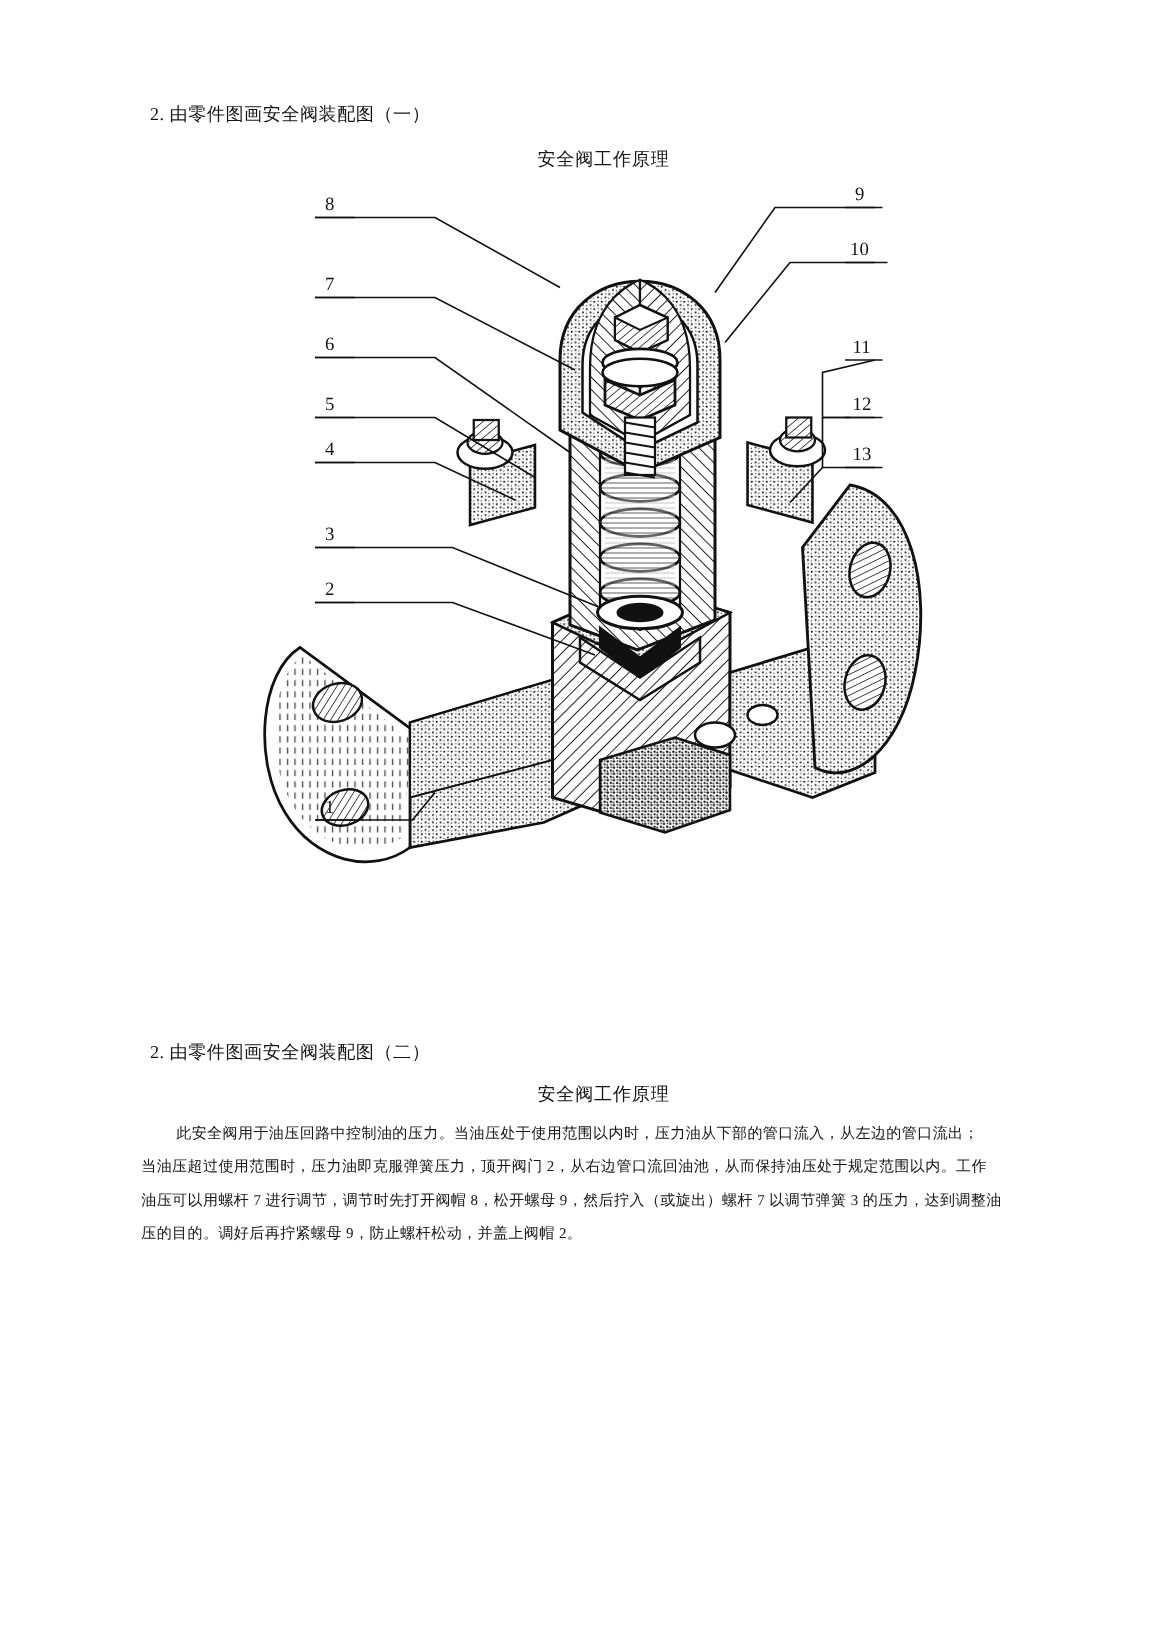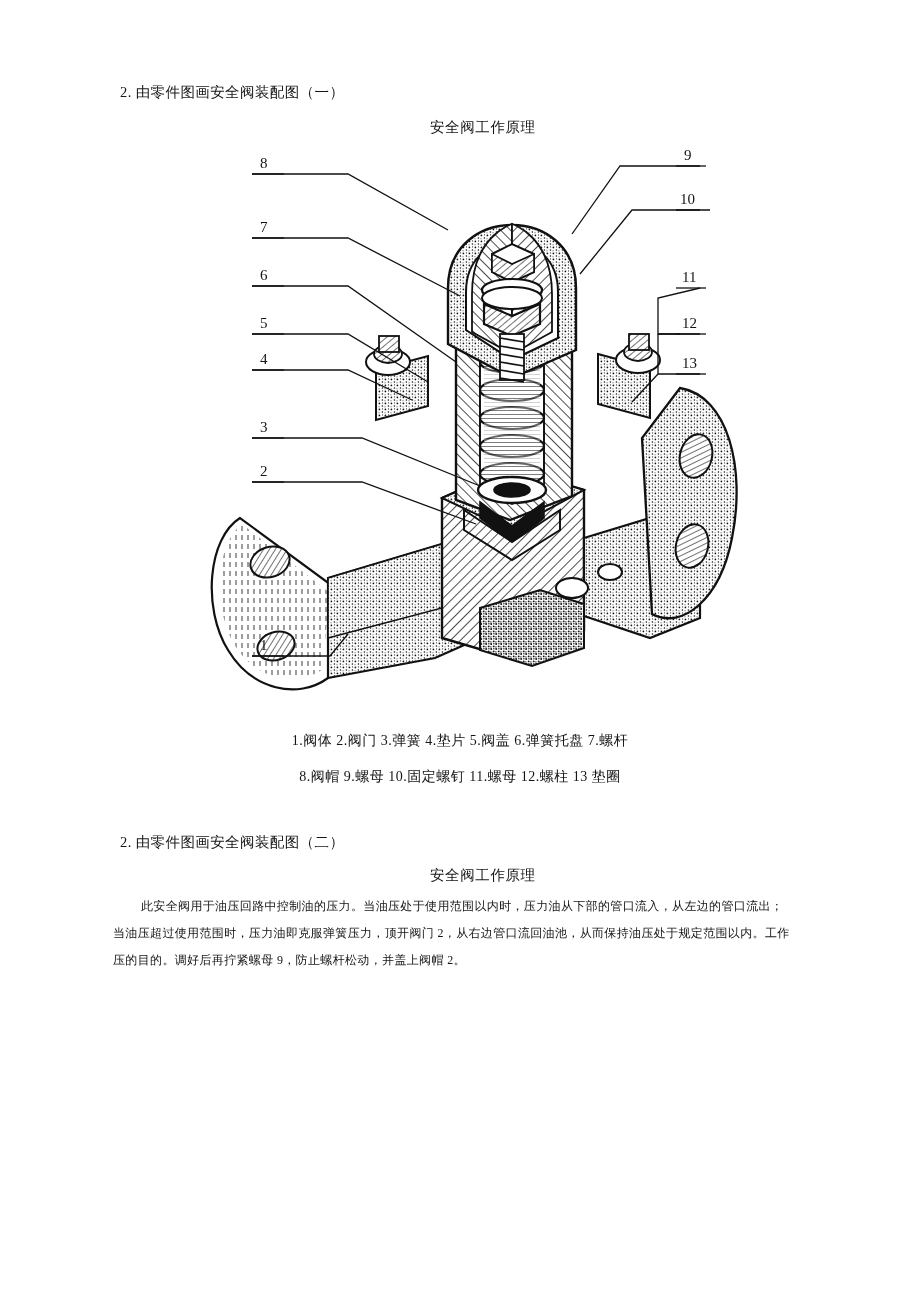--- a/index.html
+++ b/index.html
@@ -267,26 +267,25 @@
         <text class="lbl" x="80" y="512">1</text>
         <text class="lbl" x="504" y="22">9</text>
         <text class="lbl" x="500" y="66">10</text>
         <text class="lbl" x="502" y="144">11</text>
         <text class="lbl" x="502" y="190">12</text>
         <text class="lbl" x="502" y="230">13</text>
       </g>
     </svg>
   </div>
 
-  <div class="legend-line" id="legend-line-1">1.阀体  2.阀门  3.弹簧  4.垫片  5.阀盖  6.弹簧托盘  7.螺杆</div>
-  <div class="legend-line" id="legend-line-2">8.阀帽  9.螺母  10.固定螺钉  11.螺母  12.螺柱  13 垫圈</div>
 
   <div class="heading" id="heading-two">2. 由零件图画安全阀装配图（二）</div>
 
   <div class="fig-title" id="fig-title-2">安全阀工作原理</div>
 
   <div class="body-block">
     <div class="body-line indent">此安全阀用于油压回路中控制油的压力。当油压处于使用范围以内时，压力油从下部的管口流入，从左边的管口流出；</div>
     <div class="body-line">当油压超过使用范围时，压力油即克服弹簧压力，顶开阀门 2，从右边管口流回油池，从而保持油压处于规定范围以内。工作</div>
+    <div class="body-line">油压可以用螺杆 7 进行调节，调节时先打开阀帽 8，松开螺母 9，然后拧入（或旋出）螺杆 7 以调节弹簧 3 的压力，达到调整油</div>
     <div class="body-line">压的目的。调好后再拧紧螺母 9，防止螺杆松动，并盖上阀帽 2。</div>
   </div>
 
 </div>
 
 </body></html>

